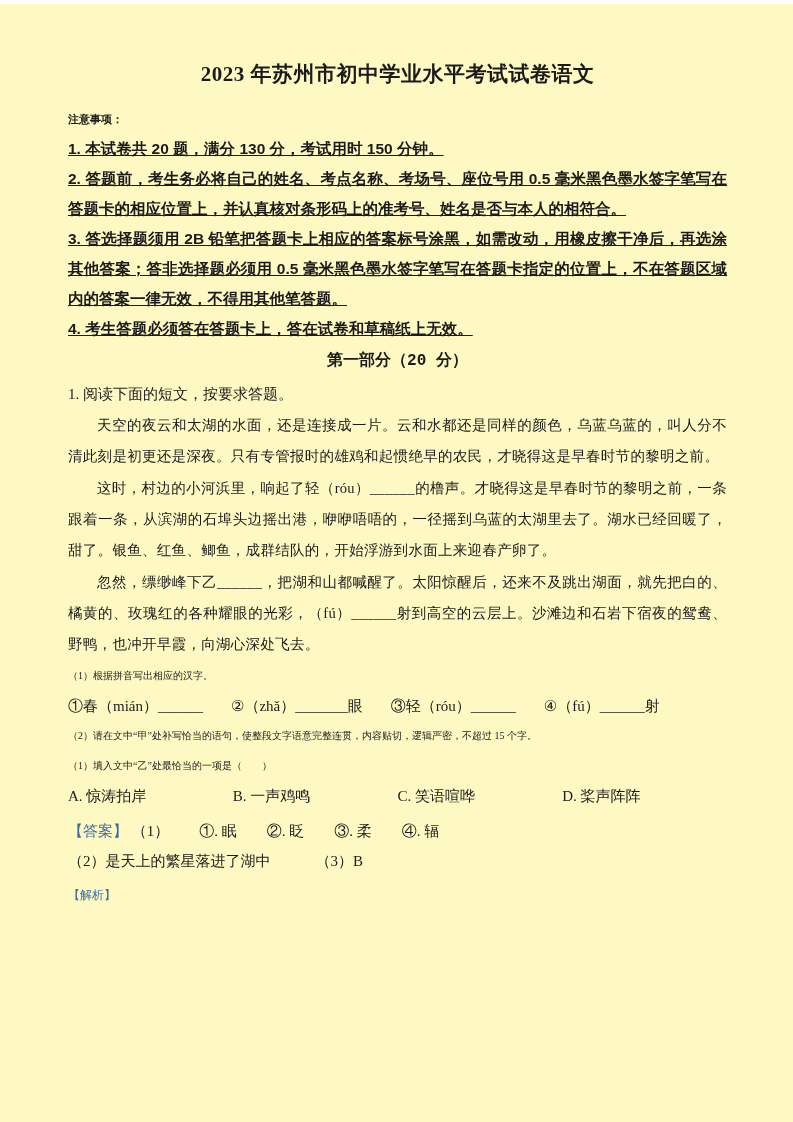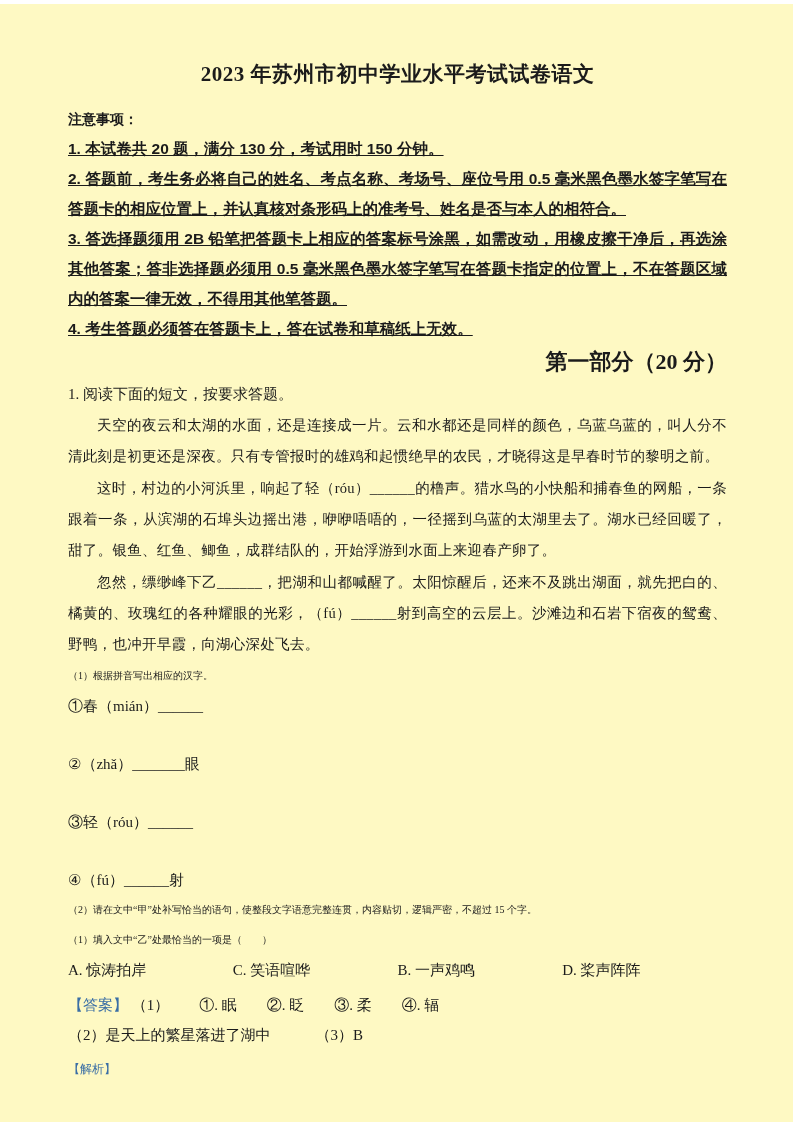--- a/index.html
+++ b/index.html
@@ -23,41 +23,41 @@
     margin: 0 0 14px 0;
     text-align: center;
     font-size: 21px;
     font-weight: 700;
     line-height: 32px;
     font-family: "Liberation Serif", serif;
     letter-spacing: 0.5px;
   }
   .notice-heading {
     margin: 0;
-    font-size: 14px;
+    font-size: 11px;
     font-weight: 700;
     line-height: 30px;
     font-family: "Liberation Sans", sans-serif;
   }
   .notice-item {
     margin: 0;
     font-size: 15.5px;
     font-weight: 700;
     line-height: 30px;
     text-align: justify;
     font-family: "Liberation Sans", sans-serif;
     text-decoration: underline;
   }
   .section-heading {
     margin: 2px 0 2px 0;
-    text-align: right;
-    font-size: 22px;
+    text-align: center;
+    font-size: 16px;
     font-weight: 700;
     line-height: 31px;
-    font-family: Liberation Serif, serif;
+    font-family: Liberation Mono, monospace;
   }
   .stem {
     margin: 0;
     font-size: 15px;
     line-height: 30px;
   }
   .passage-paragraph {
     margin: 1px 0;
     font-size: 14.5px;
     line-height: 31px;
@@ -69,21 +69,20 @@
     margin: 0;
     font-size: 10px;
     line-height: 30px;
     text-align: justify;
   }
   .pinyin-row {
     display: flex;
     gap: 28px;
     font-size: 15px;
     line-height: 30px;
-    flex-direction: column;
   }
   .options-row {
     display: flex;
     font-size: 15px;
     line-height: 30px;
   }
   .options-row .option {
     flex: 0 0 25%;
   }
   .answer-line {
@@ -118,41 +117,41 @@
   <p class="notice-item">2. 答题前，考生务必将自己的姓名、考点名称、考场号、座位号用 0.5 毫米黑色墨水签字笔写在答题卡的相应位置上，并认真核对条形码上的准考号、姓名是否与本人的相符合。</p>
   <p class="notice-item">3. 答选择题须用 2B 铅笔把答题卡上相应的答案标号涂黑，如需改动，用橡皮擦干净后，再选涂其他答案；答非选择题必须用 0.5 毫米黑色墨水签字笔写在答题卡指定的位置上，不在答题区域内的答案一律无效，不得用其他笔答题。</p>
   <p class="notice-item">4. 考生答题必须答在答题卡上，答在试卷和草稿纸上无效。</p>
 
   <h2 class="section-heading">第一部分（20 分）</h2>
 
   <p class="stem">1. 阅读下面的短文，按要求答题。</p>
 
   <div>
     <p class="passage-paragraph">天空的夜云和太湖的水面，还是连接成一片。云和水都还是同样的颜色，乌蓝乌蓝的，叫人分不清此刻是初更还是深夜。只有专管报时的雄鸡和起惯绝早的农民，才晓得这是早春时节的黎明之前。</p>
-    <p class="passage-paragraph">这时，村边的小河浜里，响起了轻（róu）______的橹声。猎水鸟的小快船和捕春鱼的网船，一条跟着一条，从滨湖的石埠头边摇出港，咿咿唔唔的，一径摇到乌蓝的太湖里去了。湖水已经回暖了，甜了。银鱼、红鱼、鲫鱼，成群结队的，开始浮游到水面上来迎春产卵了。</p>
+    <p class="passage-paragraph">这时，村边的小河浜里，响起了轻（róu）______的橹声。才晓得这是早春时节的黎明之前，一条跟着一条，从滨湖的石埠头边摇出港，咿咿唔唔的，一径摇到乌蓝的太湖里去了。湖水已经回暖了，甜了。银鱼、红鱼、鲫鱼，成群结队的，开始浮游到水面上来迎春产卵了。</p>
     <p class="passage-paragraph">忽然，缥缈峰下乙______，把湖和山都喊醒了。太阳惊醒后，还来不及跳出湖面，就先把白的、橘黄的、玫瑰红的各种耀眼的光彩，（fú）______射到高空的云层上。沙滩边和石岩下宿夜的鸳鸯、野鸭，也冲开早霞，向湖心深处飞去。</p>
   </div>
 
   <p class="subq">（1）根据拼音写出相应的汉字。</p>
 
   <div class="pinyin-row">
     <span>①春（mián）______</span>
     <span>②（zhǎ）_______眼</span>
     <span>③轻（róu）______</span>
     <span>④（fú）______射</span>
   </div>
 
   <p class="subq">（2）请在文中“甲”处补写恰当的语句，使整段文字语意完整连贯，内容贴切，逻辑严密，不超过 15 个字。</p>
 
   <p class="subq">（1）填入文中“乙”处最恰当的一项是（　　）</p>
 
   <div class="options-row">
     <span class="option">A. 惊涛拍岸</span>
+    <span class="option">B. 一声鸡鸣</span>
     <span class="option">C. 笑语喧哗</span>
-    <span class="option">B. 一声鸡鸣</span>
     <span class="option">D. 桨声阵阵</span>
   </div>
 
   <p class="answer-line">
     <span class="accent">【答案】</span>
     <span>（1）　　①. 眠　　②. 眨　　③. 柔　　④. 辐</span>
   </p>
 
   <p class="answer-line-2">（2）是天上的繁星落进了湖中　　　（3）B</p>
 

